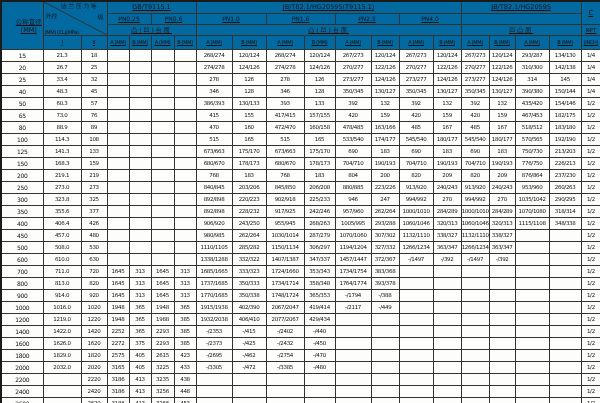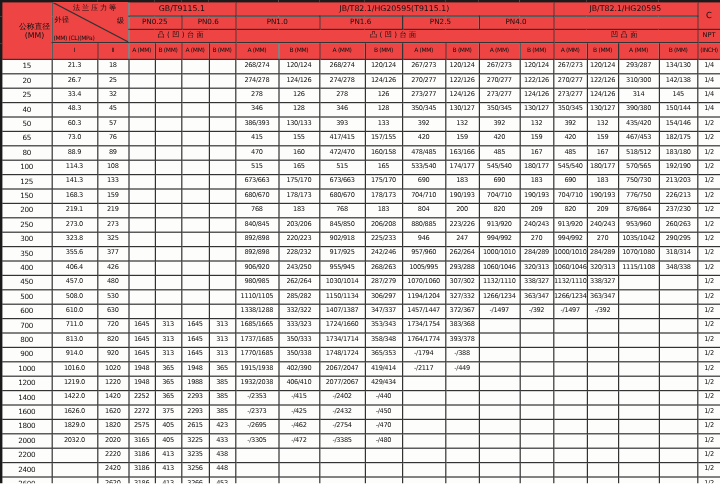--- a/index.html
+++ b/index.html
@@ -3,21 +3,21 @@
 <meta charset="utf-8">
 <style>
   html,body{margin:0;padding:0;background:#ffffff;}
   .sheet{width:600px;height:403px;background:#fdfdfc;overflow:hidden;
          font-family:"DejaVu Sans","Liberation Sans",sans-serif;color:#111;}
   table{border-collapse:collapse;table-layout:fixed;width:600px;
         border:2px solid #1a1a1a;}
   th,td{border:1px solid #333;padding:0;margin:0;text-align:center;
         vertical-align:middle;white-space:nowrap;overflow:hidden;
         font-weight:normal;color:#111;}
-  thead th{background:#ef4444;}
+  thead th{background:#0369a1;text-decoration:underline;}
   .h-std{font-size:6.5px;height:11px;line-height:11px;}
   .h-pn{font-size:6px;height:10px;line-height:10px;}
   .h-face{font-size:6px;height:10px;line-height:10px;letter-spacing:2px;}
   .h-sub{font-size:5px;height:13px;line-height:13px;letter-spacing:-0.3px;}
   .h-dn{font-size:6.5px;white-space:normal;line-height:8px;padding-left:13px;}
   .h-c{font-size:7px;}
   .h-npt{font-size:5.5px;height:10px;line-height:10px;}
   .diag{position:relative;}
   .diag svg{position:absolute;left:0;top:0;width:100%;height:100%;}
   .diag .d-top{position:absolute;top:0px;left:10px;right:1px;font-size:6px;

